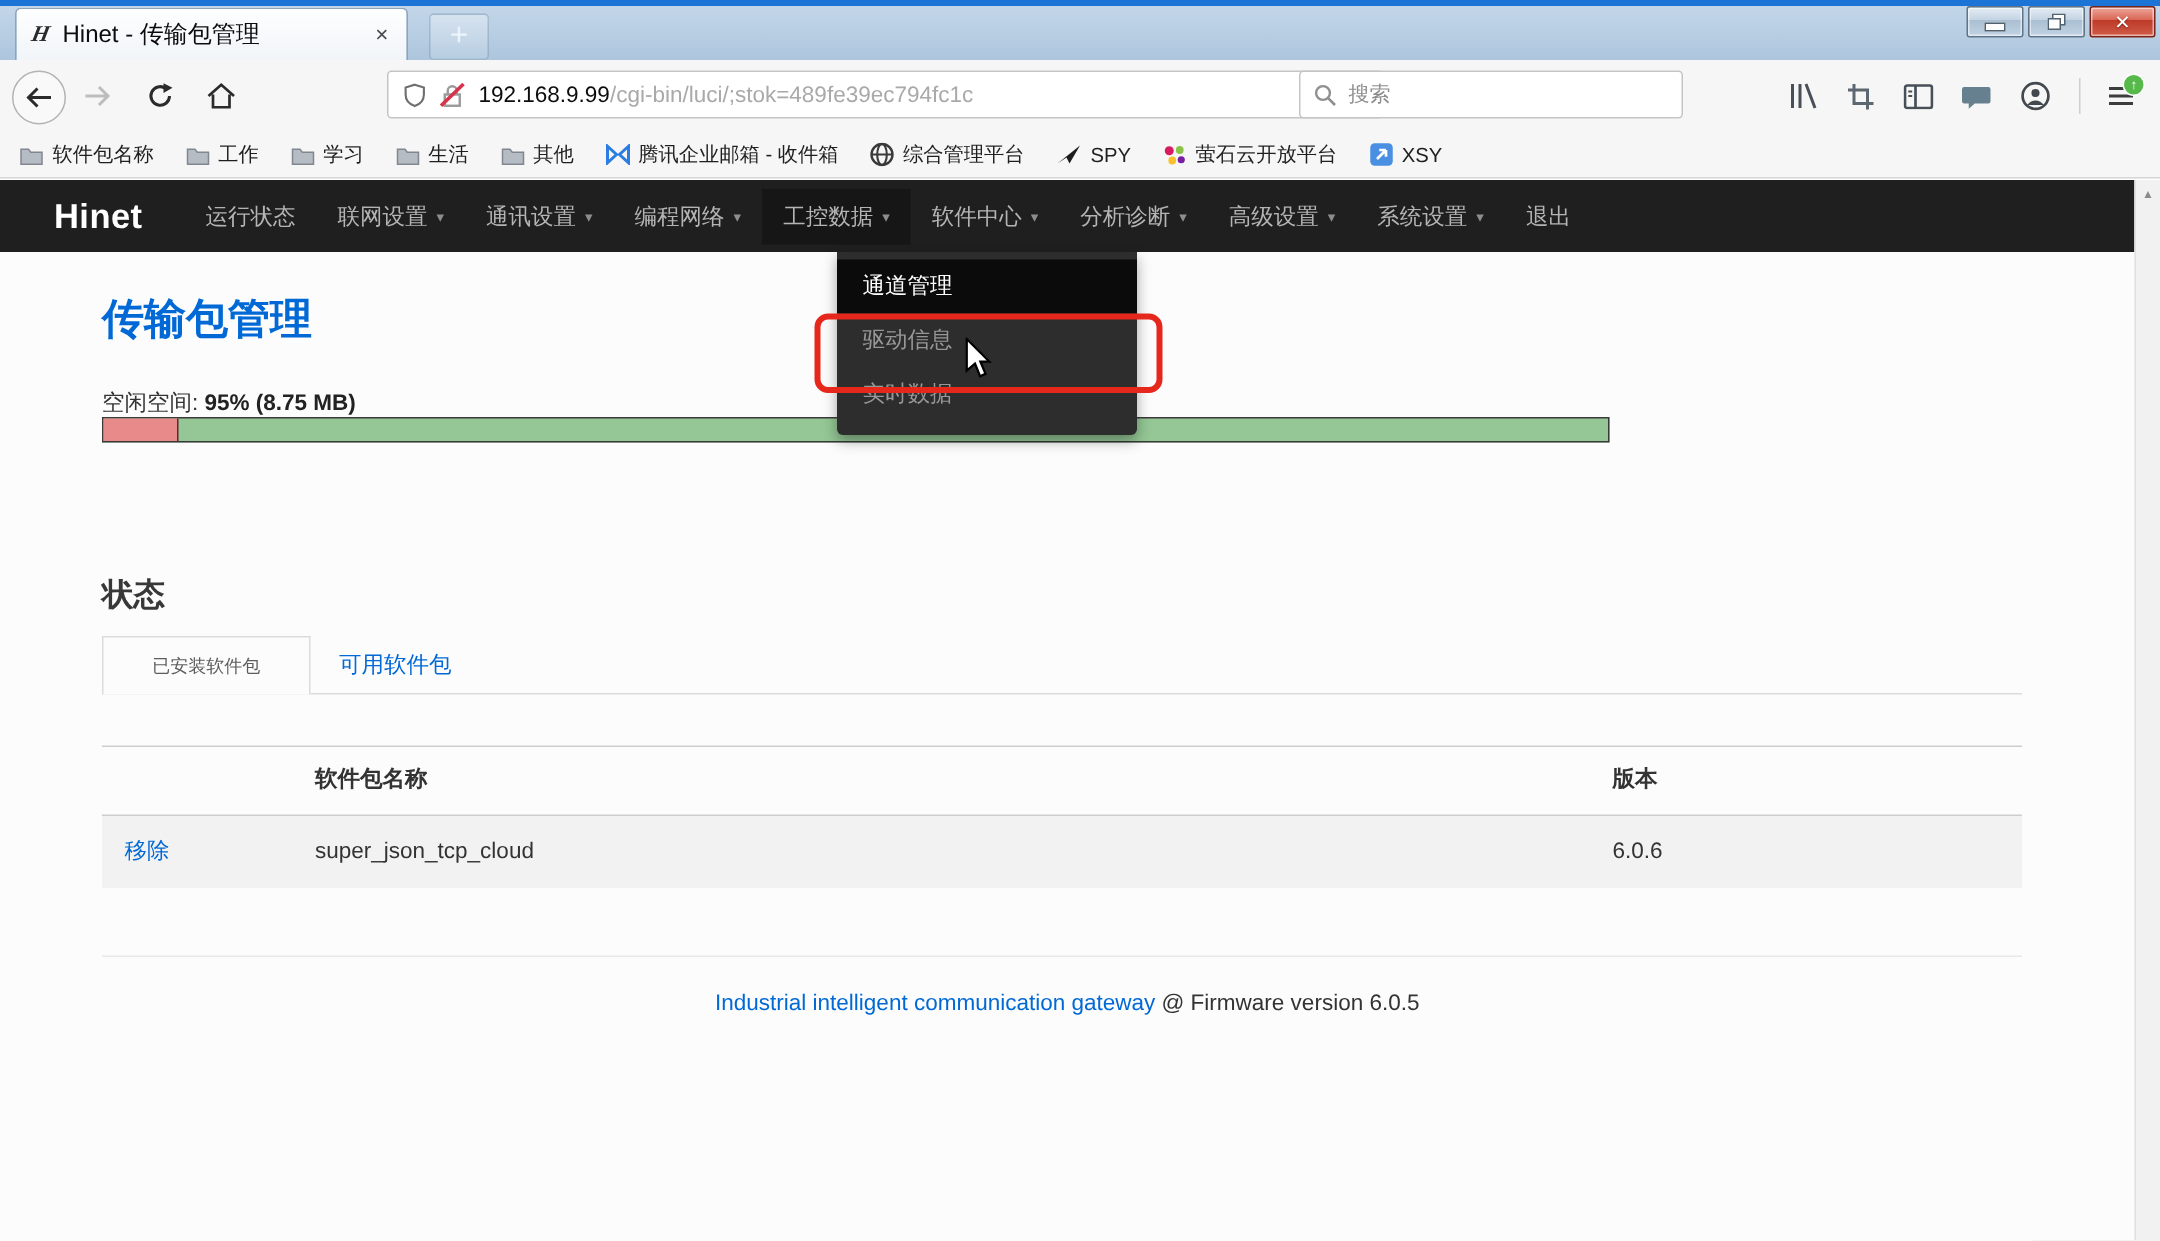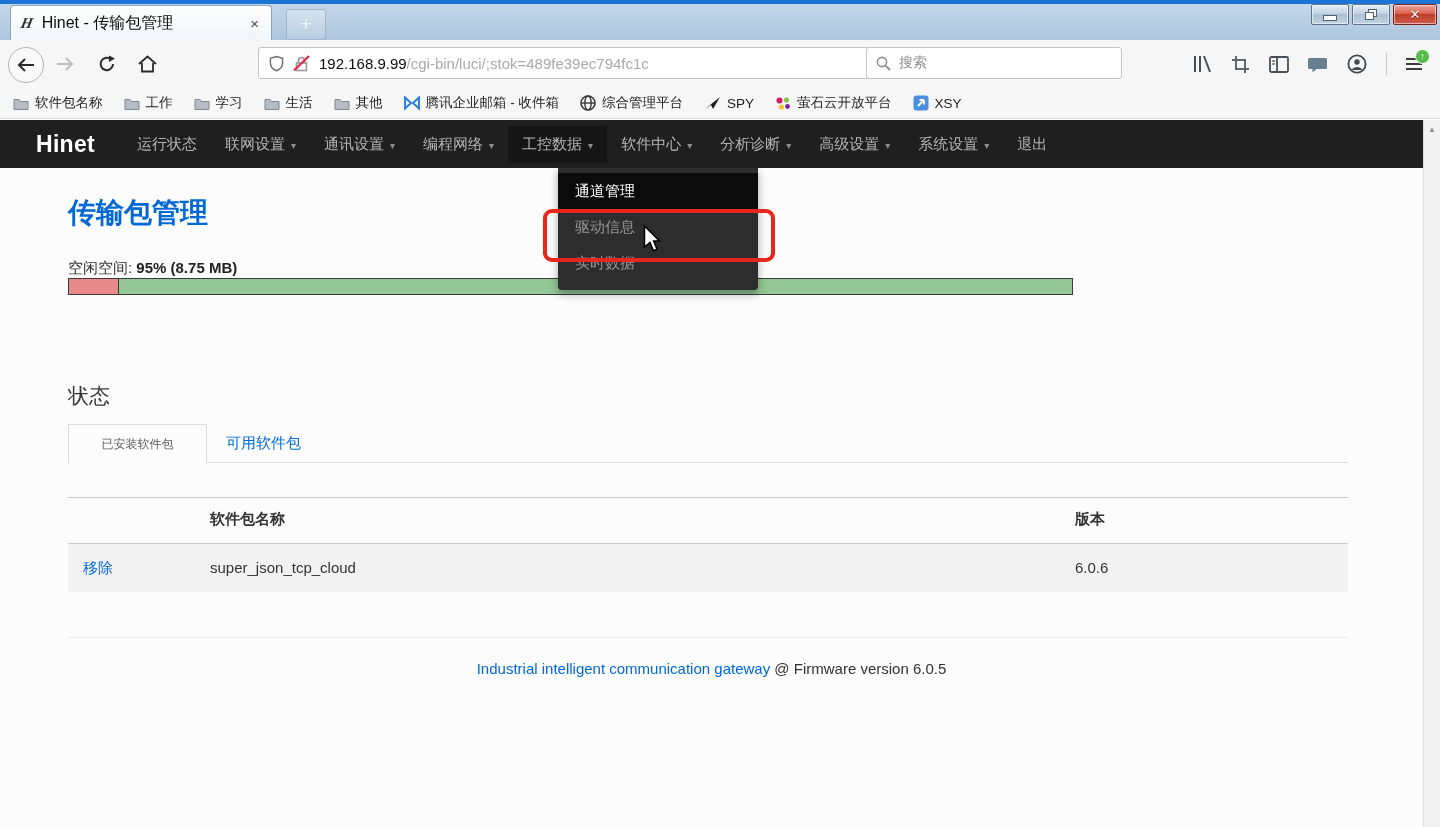--- a/index.html
+++ b/index.html
@@ -71,21 +71,21 @@
 
   .redbox{position:absolute;left:543px;top:89px;width:224px;height:45px;border:4px solid #e6281c;border-radius:9px;z-index:7;}
   .cursor{position:absolute;left:643px;top:105px;z-index:8;}
 
   .page-title{position:absolute;left:68px;top:74px;margin:0;font-size:28px;font-weight:bold;color:#0069d6;}
   .freespace{position:absolute;left:68px;top:139px;font-size:15px;color:#333;}
   .freespace b{color:#222;}
   .progress{position:absolute;left:68px;top:158px;width:1003px;height:15px;border:1px solid #3a3a3a;display:flex;background:#94c795;box-sizing:content-box;}
   .progress-used{height:100%;background:#e98a8a;border-right:1px solid #3a3a3a;box-sizing:border-box;}
 
-  .status-h{position:absolute;left:68px;top:262px;margin:0;font-size:21px;font-weight:normal;color:#383838;}
+  .status-h{position:absolute;left:68px;top:262px;margin:0;font-size:21px;font-weight:bold;color:#383838;}
   .tab-active{position:absolute;left:68px;top:304px;width:139px;height:39px;background:#fcfcfc;border:1px solid #dcdcdc;
               border-bottom:none;box-sizing:border-box;display:flex;align-items:center;justify-content:center;
               font-size:12px;color:#5d5d5d;z-index:2;}
   .tab-link{position:absolute;left:226px;top:304px;height:38px;display:flex;align-items:center;font-size:15px;color:#0069d6;}
   .tabs-line{position:absolute;left:68px;top:342px;width:1280px;height:1px;background:#dcdcdc;}
 
   .tbl-topline{position:absolute;left:68px;top:377px;width:1280px;height:1px;background:#cdcdcd;}
   .th{position:absolute;top:390px;font-size:15px;font-weight:bold;color:#333;}
   .th-name{left:210px;} .th-ver{left:1075px;}
   .tbl-headline{position:absolute;left:68px;top:423px;width:1280px;height:1px;background:#cdcdcd;}

